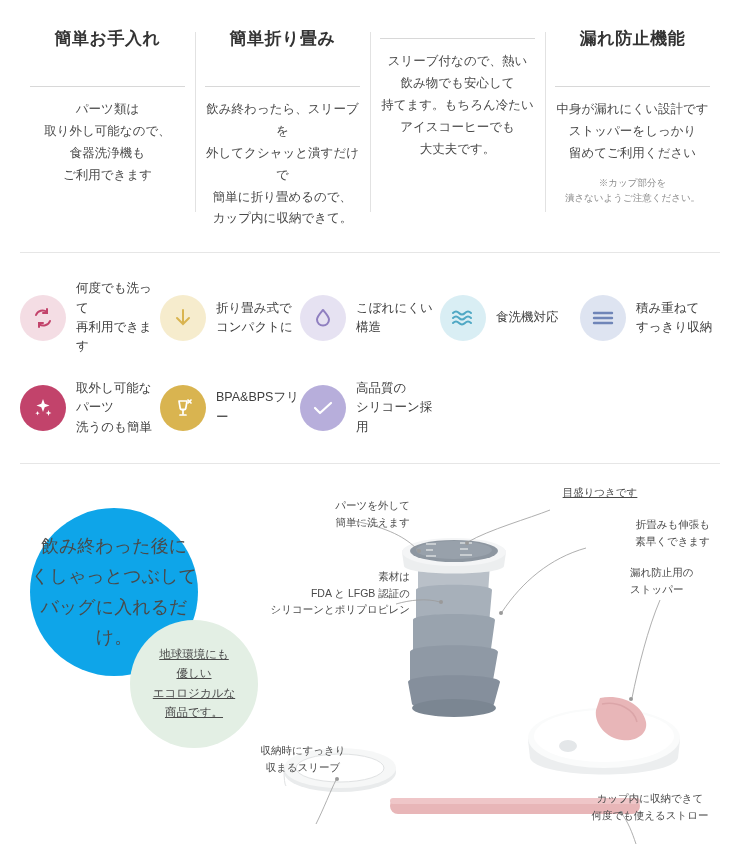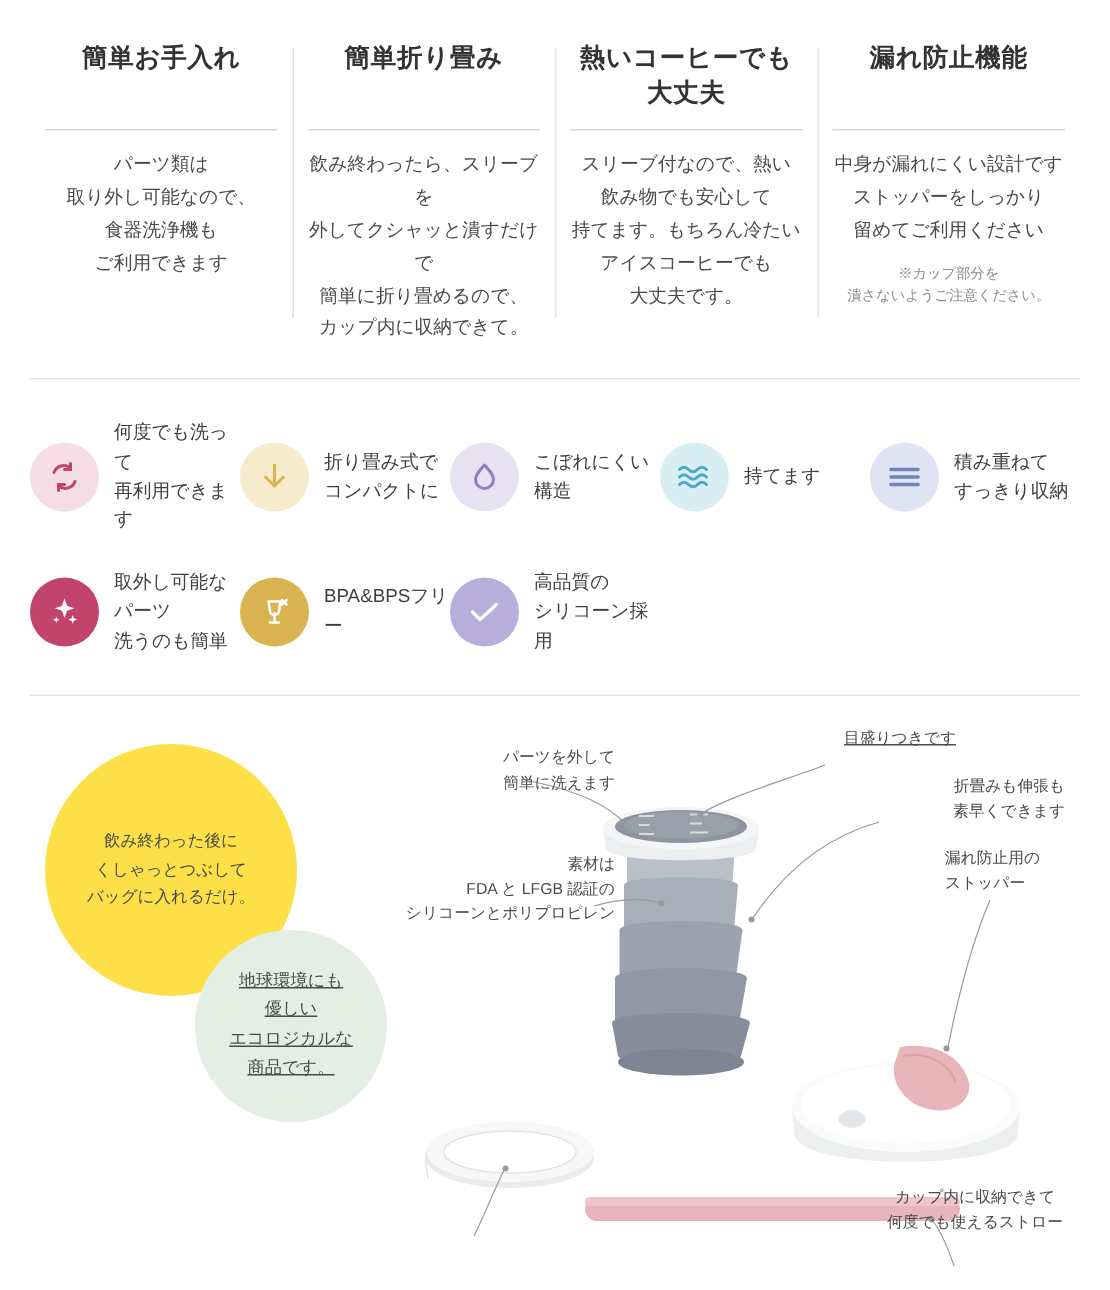--- a/index.html
+++ b/index.html
@@ -118,24 +118,24 @@
   .bubble {
     position: absolute;
     border-radius: 50%;
     display: flex;
     align-items: center;
     justify-content: center;
     text-align: center;
     line-height: 1.7;
   }
   .bubble-1 {
-    left: 30px; top: 24px;
+    left: 30px; top: 36px;
     width: 168px; height: 168px;
-    background: #fde047;
-    font-size: 11px;
+    background: #0ea5e9;
+    font-size: 18px;
     color: #4a4a4a;
   }
   .bubble-2 {
     left: 130px; top: 148px;
     width: 128px; height: 128px;
     background: #e3efe4;
     font-size: 11.5px;
     color: #4a4a4a;
   }
 
@@ -167,22 +167,20 @@
     </div>
     <div class="feature-col">
       <div class="feature-title">簡単折り畳み</div>
       <div class="feature-rule"></div>
       <div class="feature-body" style="white-space:pre-line;">飲み終わったら、スリーブを
 外してクシャッと潰すだけで
 簡単に折り畳めるので、
 カップ内に収納できて。</div>
     </div>
     <div class="feature-col">
-      <div class="feature-title" style="white-space:pre-line;">熱いコーヒーでも
-大丈夫</div>
       <div class="feature-rule"></div>
       <div class="feature-body" style="white-space:pre-line;">スリーブ付なので、熱い
 飲み物でも安心して
 持てます。もちろん冷たい
 アイスコーヒーでも
 大丈夫です。</div>
     </div>
     <div class="feature-col">
       <div class="feature-title">漏れ防止機能</div>
       <div class="feature-rule"></div>
@@ -232,21 +230,21 @@
     </div>
 
     <div class="icon-item">
       <span class="icon-circle" style="background:#d9eef4;">
         <svg width="26" height="22" viewBox="0 0 26 22" fill="none" stroke="#4fa8c4" stroke-width="2" stroke-linecap="round">
           <path d="M3 6c2-2 4-2 6 0s4 2 6 0 4-2 6 0"></path>
           <path d="M3 11c2-2 4-2 6 0s4 2 6 0 4-2 6 0"></path>
           <path d="M3 16c2-2 4-2 6 0s4 2 6 0 4-2 6 0"></path>
         </svg>
       </span>
-      <span class="icon-label">持てます</span>
+      <span class="icon-label">食洗機対応</span>
     </div>
 
     <div class="icon-item">
       <span class="icon-circle" style="background:#dee4f1;">
         <svg width="26" height="20" viewBox="0 0 26 20" fill="none" stroke="#6f85b8" stroke-width="2.4" stroke-linecap="round">
           <path d="M4 5h18"></path>
             <path d="M4 10h18"></path>
             <path d="M4 15h18"></path>
         </svg>
       </span>
@@ -372,19 +370,21 @@
     <div class="callout" style="left:590px; top:44px; width:120px;text-align:right;">折畳みも伸張も
 素早くできます</div>
 
     <div class="callout center" style="left:250px; top:96px; width:160px;text-align:right;">素材は
 FDA と LFGB 認証の
 シリコーンとポリプロピレン</div>
 
     <div class="callout" style="left:630px; top:92px; width:100px;">漏れ防止用の
 ストッパー</div>
 
+    <div class="callout center" style="left:238px; top:270px; width:130px;">収納時にすっきり
+収まるスリーブ</div>
 
     <div class="callout center" style="left:570px; top:318px; width:160px;">カップ内に収納できて
 何度でも使えるストロー</div>
 
   </div>
 
 </div>
 
 </body></html>

